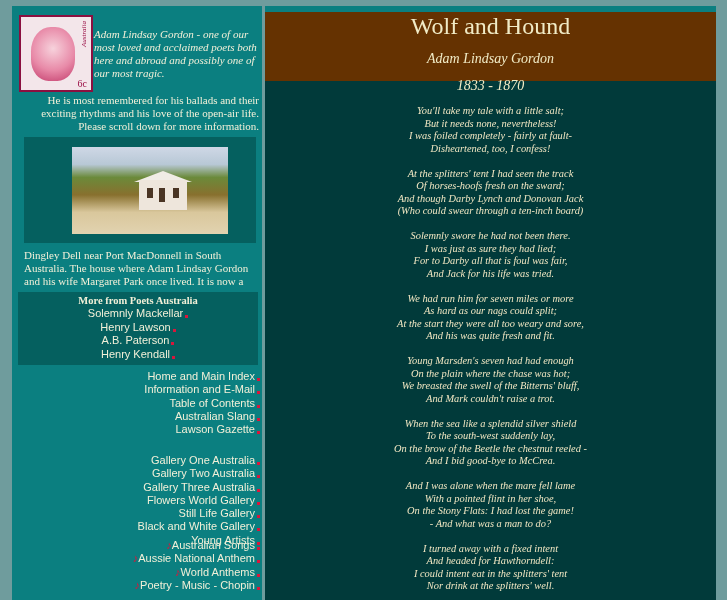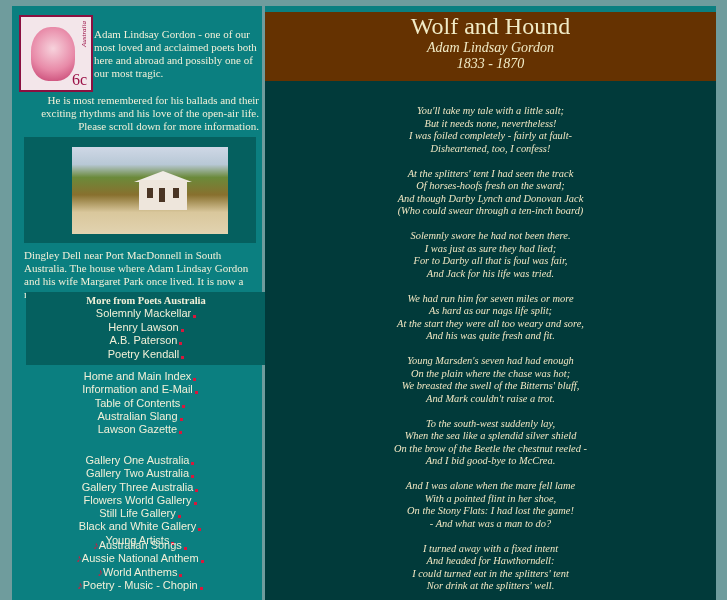--- a/index.html
+++ b/index.html
@@ -3,39 +3,39 @@
 <meta charset="utf-8">
 <style>
   html,body{margin:0;padding:0;}
   body{width:727px;height:600px;overflow:hidden;background:#6f9c9d;position:relative;font-family:"Liberation Serif",serif;}
   #left{position:absolute;left:12px;top:6px;width:250px;height:600px;background:#0b7f80;}
   #right{position:absolute;left:265px;top:6px;width:451px;height:600px;background:#013a3a;}
   #right .topstrip{height:6px;background:#0b7f80;}
   .stamp{position:absolute;left:7px;top:9px;width:74px;height:77px;background:#f3e6ea;border:2px solid #8a1040;box-sizing:border-box;}
   .stamp .face{position:absolute;left:10px;top:10px;width:44px;height:54px;border-radius:45% 45% 40% 40%;background:radial-gradient(circle at 50% 40%,#f7d2dc 0%,#e88aa8 55%,#c23a6a 100%);}
   .stamp .vert{position:absolute;right:3px;top:4px;font-size:7px;color:#9a1046;writing-mode:vertical-rl;transform:rotate(180deg);font-style:italic;}
-  .stamp .val{position:absolute;right:4px;bottom:1px;font-size:16px;color:#9a1046;margin-left:28px;}
-  .intro{position:absolute;left:82px;top:22px;width:170px;font-size:11px;line-height:13px;color:#f2f0d8;}
+  .stamp .val{position:absolute;right:4px;bottom:1px;font-size:10px;color:#9a1046;margin-left:28px;}
+  .intro{position:absolute;left:82px;top:22px;width:170px;font-size:11px;line-height:13px;color:#f2f0d8;font-style:italic;}
   .intro2{position:absolute;left:7px;top:88px;width:240px;font-size:11px;line-height:13px;color:#f2f0d8;text-align:right;}
   .photo-box{position:absolute;left:12px;top:131px;width:232px;height:106px;background:#05605f;}
   .photo{position:absolute;left:48px;top:10px;width:156px;height:87px;background:linear-gradient(180deg,#cfd8e6 0%,#b8c8d6 20%,#6b8a3a 35%,#88702e 55%,#d9c79c 75%,#e2d3b0 100%);}
   .photo .house{position:absolute;left:67px;top:33px;width:48px;height:30px;background:#eee6dc;}
   .photo .roof{position:absolute;left:62px;top:24px;width:0;height:0;border-left:29px solid transparent;border-right:29px solid transparent;border-bottom:11px solid #f0ece6;}
   .photo .win{position:absolute;top:41px;width:6px;height:10px;background:#4a3524;}
   .caption{position:absolute;left:12px;top:243px;width:235px;font-size:11px;line-height:13px;color:#f2f0d8;}
-  .more{position:absolute;left:6px;top:286px;width:240px;height:73px;background:#05605f;text-align:center;margin-left:8px;}
+  .more{position:absolute;left:6px;top:286px;width:240px;height:73px;background:#05605f;text-align:center;}
   .more .hd{font-family:"Liberation Serif",serif;font-weight:bold;font-size:10.5px;color:#f2f0d8;margin-top:2px;line-height:13px;}
   .more .lk{font-family:"Liberation Sans",sans-serif;font-size:11px;color:#f2f0d8;line-height:13.5px;}
   .dot{display:inline-block;width:3px;height:3px;background:#d8173c;margin-left:2px;vertical-align:-1px;}
-  .nav{position:absolute;right:2px;width:240px;text-align:center;font-family:"Liberation Sans",sans-serif;font-size:11px;color:#f2f0d8;}
+  .nav{position:absolute;right:2px;width:240px;text-align:right;font-family:"Liberation Sans",sans-serif;font-size:11px;color:#f2f0d8;}
   .nav .it{line-height:13.3px;height:13.3px;}
   .note{display:inline-block;color:#d8173c;font-size:11px;font-weight:bold;margin-right:0;}
   .hdr{background:#653201;height:69px;text-align:center;color:#f1ebc6;}
   .hdr .title{font-size:24px;line-height:27px;padding-top:1px;text-align:center;}
-  .hdr .sub{font-style:italic;font-size:14px;line-height:16px;}
+  .hdr .sub{font-style:italic;font-size:14px;line-height:16px;margin-top:11px;}
   .poem{text-align:center;color:#f0e6c2;font-style:italic;font-size:10.4px;line-height:12.5px;padding-top:24px;}
   .stanza{margin-bottom:12.5px;}
 </style>
 </head>
 <body>
 
 <div id="left">
   <div class="stamp">
     <div class="face"></div>
     <div class="vert">Australia</div>
@@ -53,21 +53,21 @@
     </div>
   </div>
   <div class="caption">Dingley Dell near Port MacDonnell in South Australia. The house where Adam Lindsay Gordon and his wife Margaret Park once lived.  It is now a museum.</div>
 
   <div class="more">
     <div class="hd">More from Poets Australia</div>
     <div id="more-links">
         <div class="lk"><span>Solemnly Mackellar</span><span class="dot"></span></div>
         <div class="lk"><span>Henry Lawson</span><span class="dot"></span></div>
         <div class="lk"><span>A.B. Paterson</span><span class="dot"></span></div>
-        <div class="lk"><span>Poetry Kendall</span><span class="dot"></span></div>
+        <div class="lk"><span>Henry Kendall</span><span class="dot"></span></div>
       </div>
   </div>
 
   <div id="nav1" class="nav" style="top:364px">
       <div class="it"><span>Home and Main Index</span><span class="dot"></span></div>
       <div class="it"><span>Information and E-Mail</span><span class="dot"></span></div>
       <div class="it"><span>Table of Contents</span><span class="dot"></span></div>
       <div class="it"><span>Australian Slang</span><span class="dot"></span></div>
       <div class="it"><span>Lawson Gazette</span><span class="dot"></span></div>
     </div>
@@ -109,45 +109,45 @@
         <div>(Who could swear through a ten-inch board)</div>
       </div>
       <div class="stanza">
         <div>Solemnly swore he had not been there.</div>
         <div>I was just as sure they had lied;</div>
         <div>For to Darby all that is foul was fair,</div>
         <div>And Jack for his life was tried.</div>
       </div>
       <div class="stanza">
         <div>We had run him for seven miles or more</div>
-        <div>As hard as our nags life split;</div>
+        <div>As hard as our nags could split;</div>
         <div>At the start they were all too weary and sore,</div>
         <div>And his was quite fresh and fit.</div>
       </div>
       <div class="stanza">
         <div>Young Marsden's seven had had enough</div>
         <div>On  the plain where the chase was hot;</div>
         <div>We breasted the swell of the Bitterns' bluff,</div>
         <div>And Mark couldn't raise a trot.</div>
       </div>
       <div class="stanza">
+        <div>When the sea like a splendid silver shield</div>
         <div>To the south-west suddenly lay,</div>
-        <div>When the sea like a splendid silver shield</div>
         <div>On the brow of the Beetle the chestnut reeled -</div>
         <div>And I bid good-bye to McCrea.</div>
       </div>
       <div class="stanza">
         <div>And I was alone when the mare fell lame</div>
         <div>With a pointed flint in her shoe,</div>
         <div>On the Stony Flats:  I had lost the game!</div>
         <div>- And what was a man to do?</div>
       </div>
       <div class="stanza">
         <div>I turned away with a fixed intent</div>
         <div>And headed for Hawthorndell:</div>
-        <div>I could turned eat in the splitters' tent</div>
+        <div>I could intent eat in the splitters' tent</div>
         <div>Nor drink at the splitters' well.</div>
       </div>
       <div class="stanza">
         <div>I know that they gloried in my mishap,</div>
       </div>
     </div>
 </div>
 
 </body></html>

